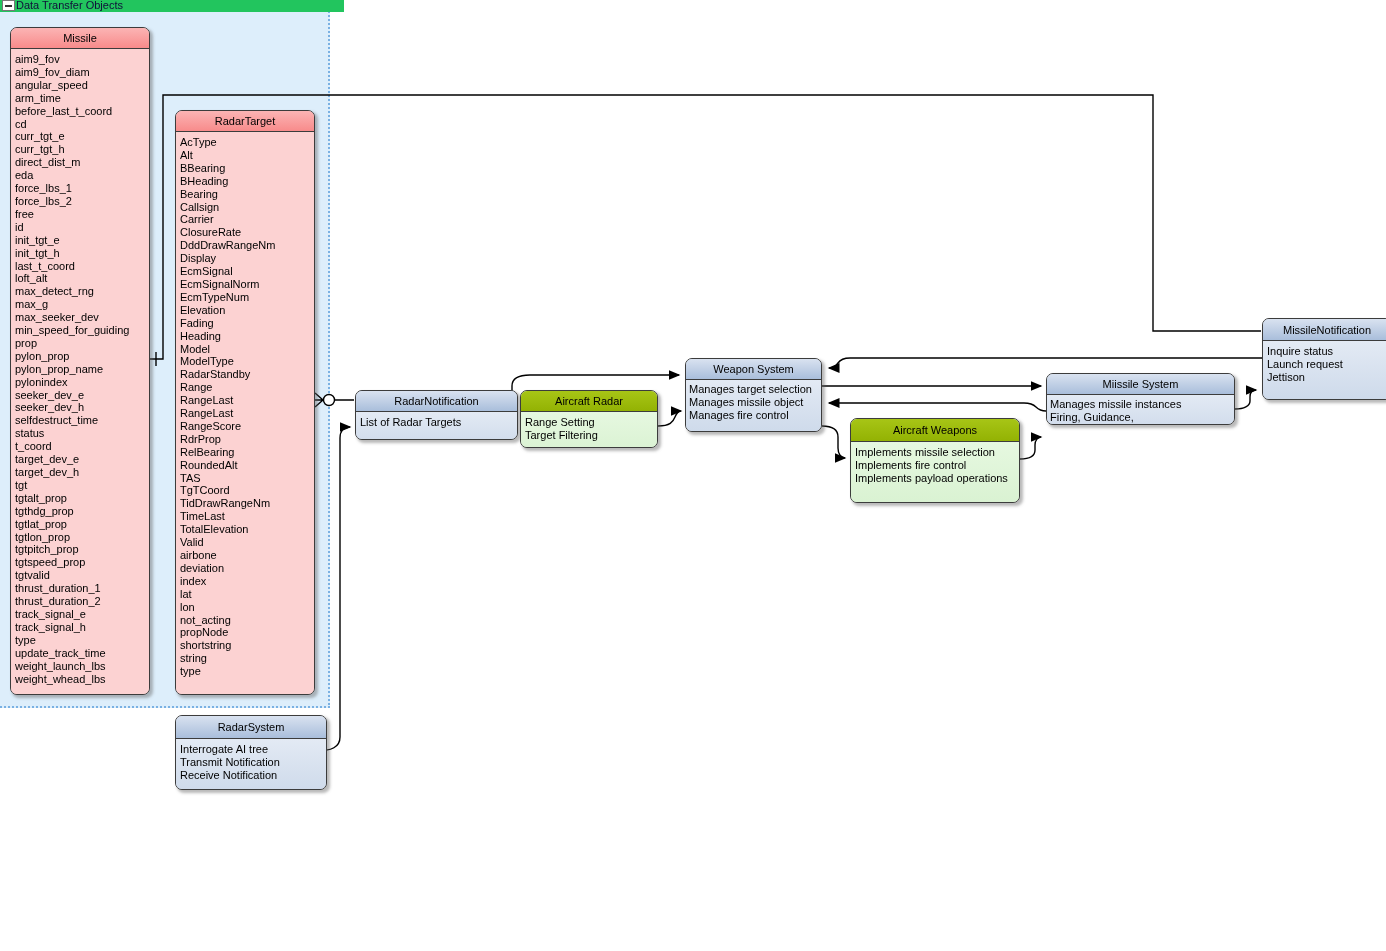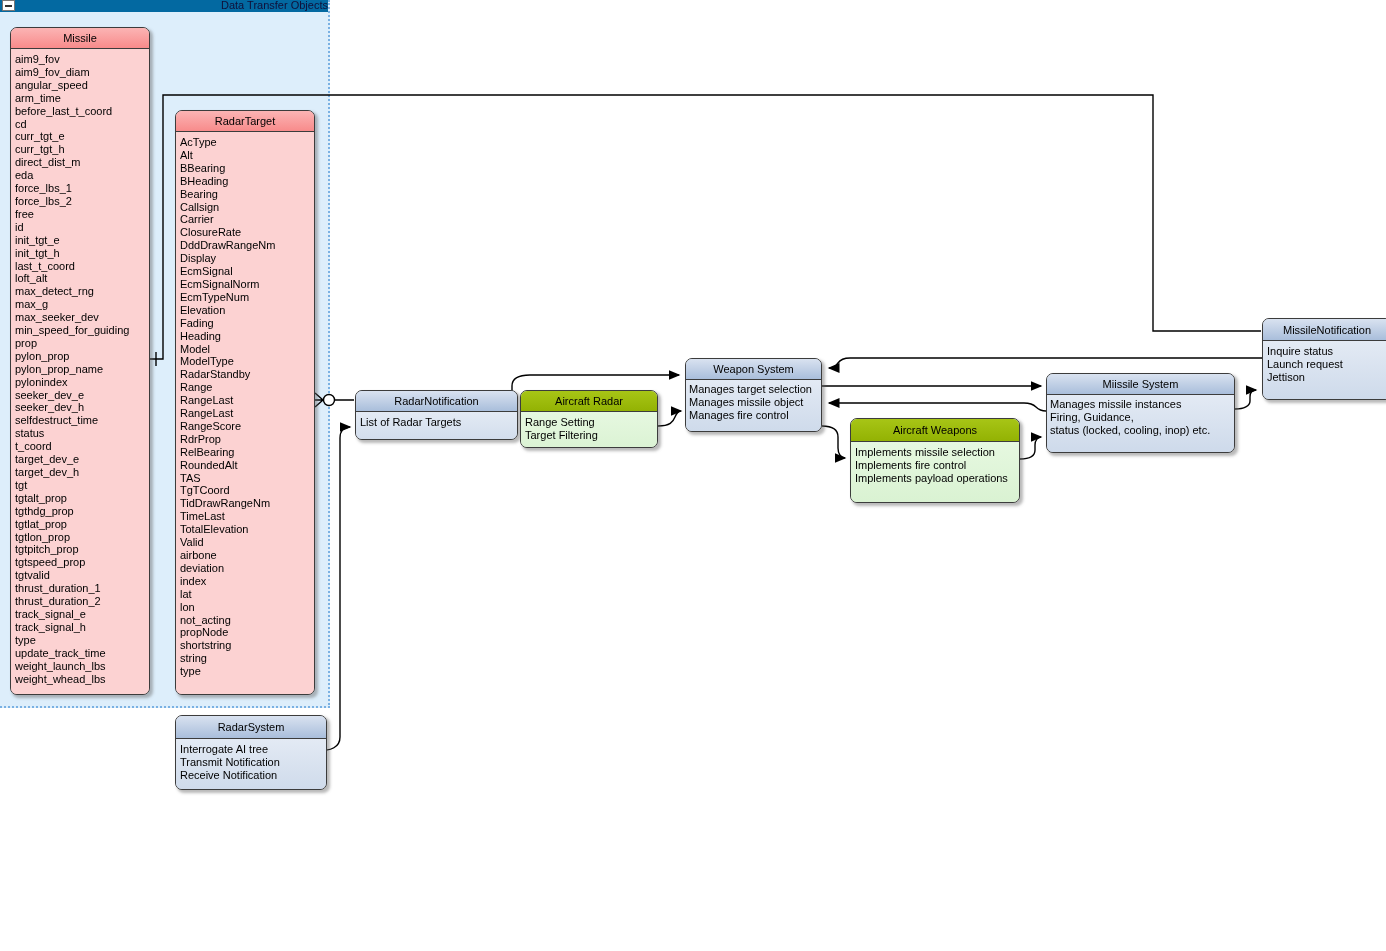--- a/index.html
+++ b/index.html
@@ -12,24 +12,25 @@
   
   .dto{
     position:absolute;left:0;top:0;width:330px;height:708px;
     background:#ddeefb;
     border-right:2px dotted #7ab1e3;
     border-bottom:2px dotted #7ab1e3;
     box-sizing:border-box;
   }
   .dto-titlebar{
     position:absolute;left:0;top:0;width:100%;height:12px;
-    background:#0369a1;
-    text-align:right;
+    background:#22c55e;
+    text-align:left;
     font-size:11px;line-height:11px;color:#10103a;
     overflow:hidden;
+    padding-left:16px;
   }
   .collapse-btn{
     position:absolute;left:2px;top:0px;width:13px;height:11px;
     background:#ffffff;border:1px solid #777;box-sizing:border-box;
   }
   .collapse-btn::after{
     content:"";position:absolute;left:2px;right:2px;top:4px;height:2px;background:#333;
   }
   
   .box{
@@ -239,21 +240,21 @@
 
 <div class="box green smallrows" style="left:850px;top:418px;width:170px;height:85px">
   <div class="hdr" style="height:23px;line-height:23px">Aircraft Weapons</div>
   <div class="bodyarea">
       <div class="row">Implements missile selection</div>
       <div class="row">Implements fire control</div>
       <div class="row">Implements payload operations</div>
     </div>
 </div>
 
-<div class="box blue smallrows" style="left:1046px;top:373px;width:189px;height:80px">
+<div class="box blue smallrows" style="left:1046px;top:373px;width:189px;height:52px">
   <div class="hdr">Miissile System</div>
   <div class="bodyarea" style="padding:3px 3px 0 3px">
       <div class="row">Manages missile instances</div>
       <div class="row">Firing, Guidance,</div>
       <div class="row">status (locked, cooling, inop) etc.</div>
     </div>
 </div>
 
 <div class="box blue smallrows" style="left:1262px;top:318px;width:130px;height:82px">
   <div class="hdr" style="height:22px;line-height:22px">MissileNotification</div>

